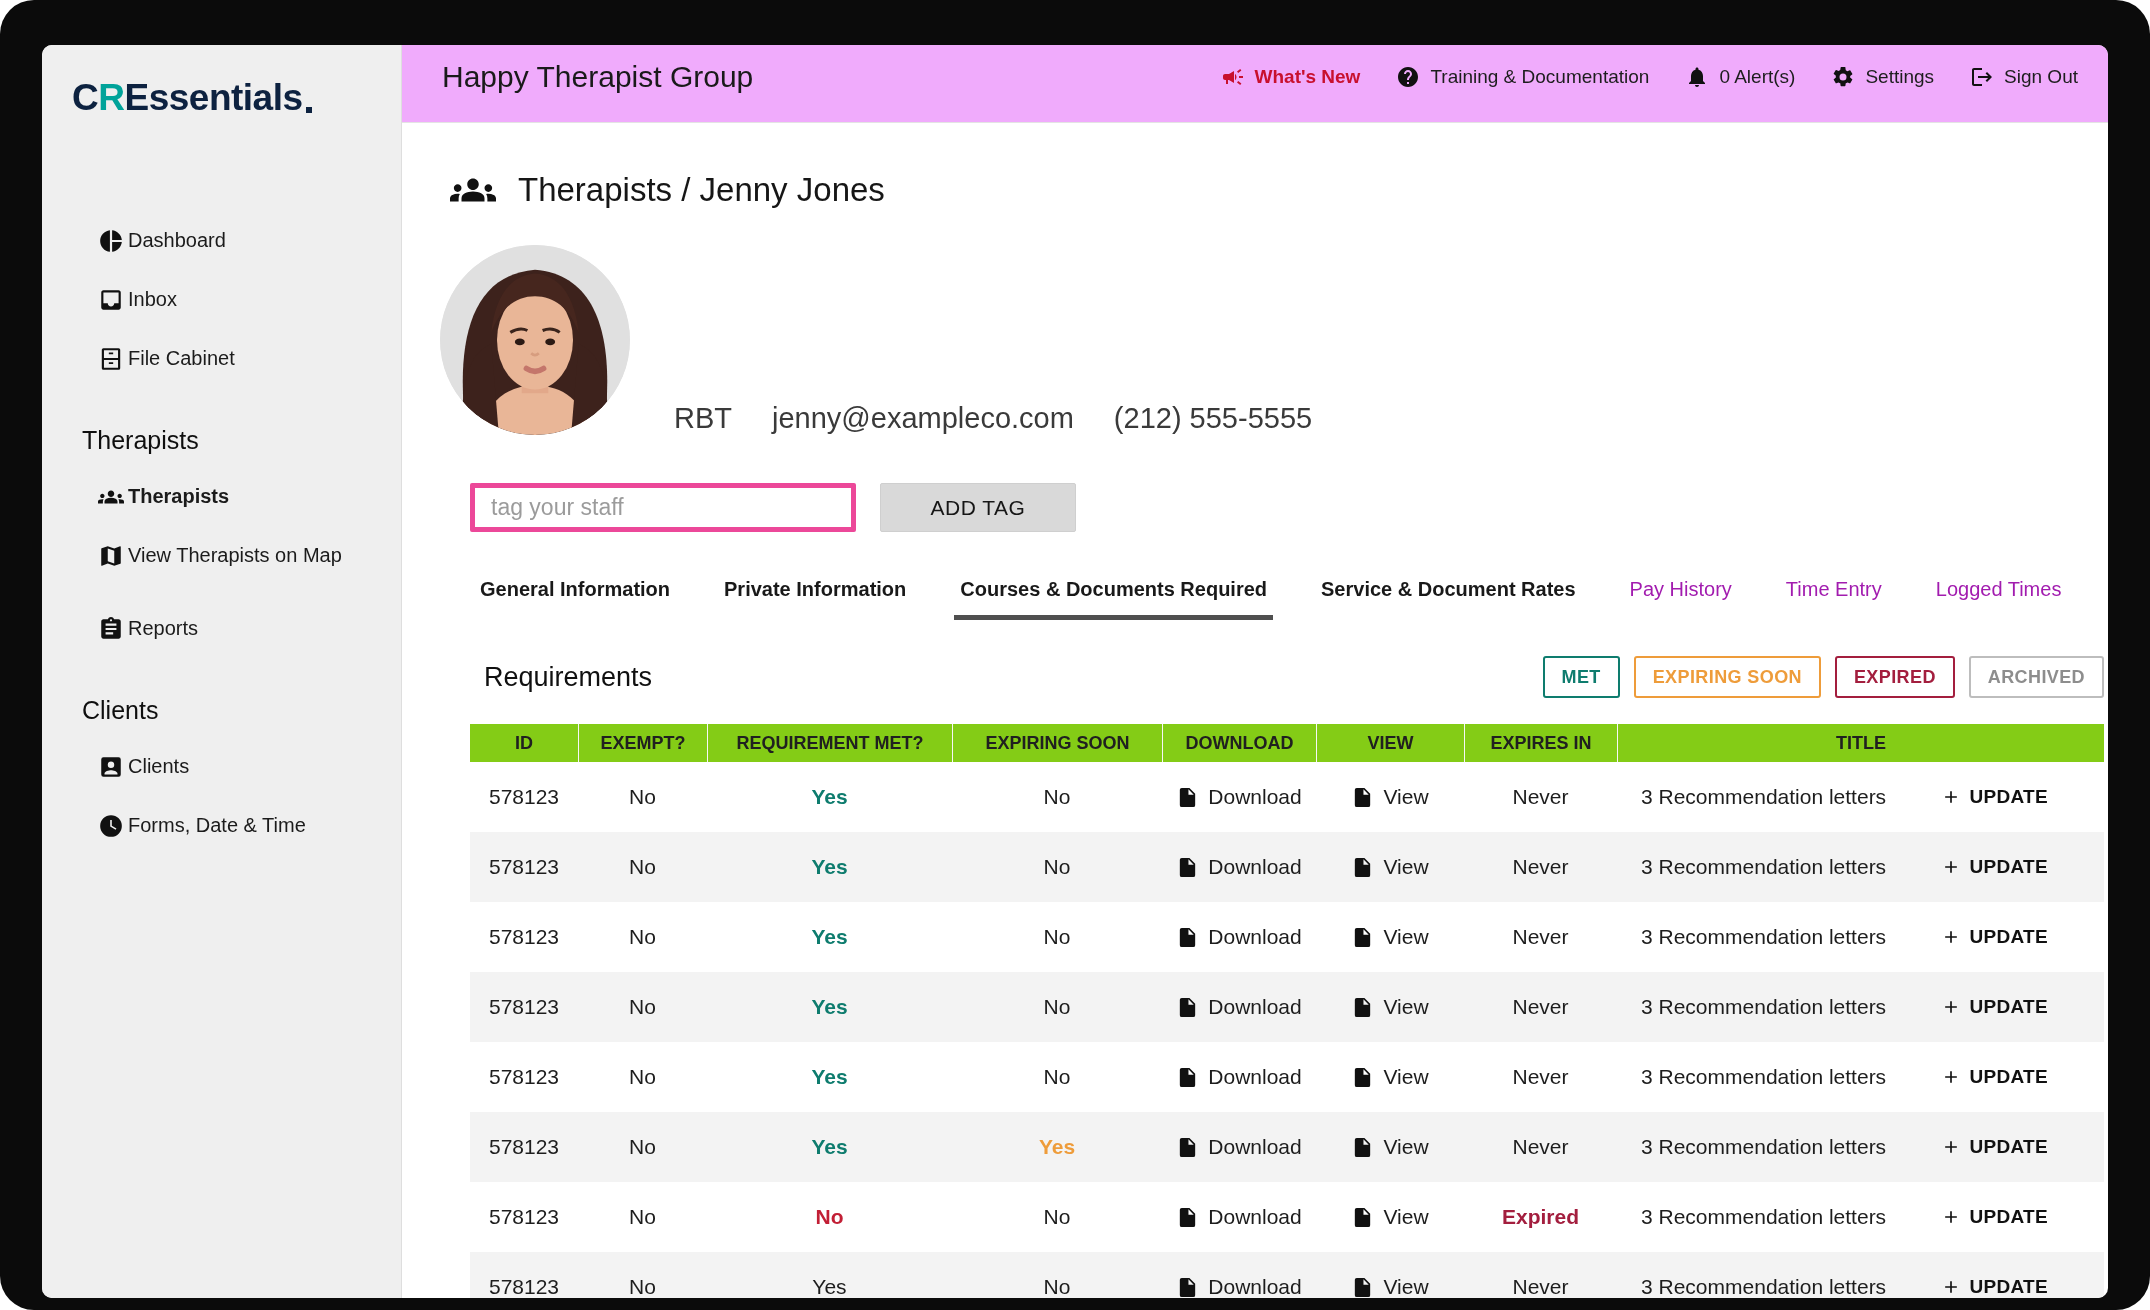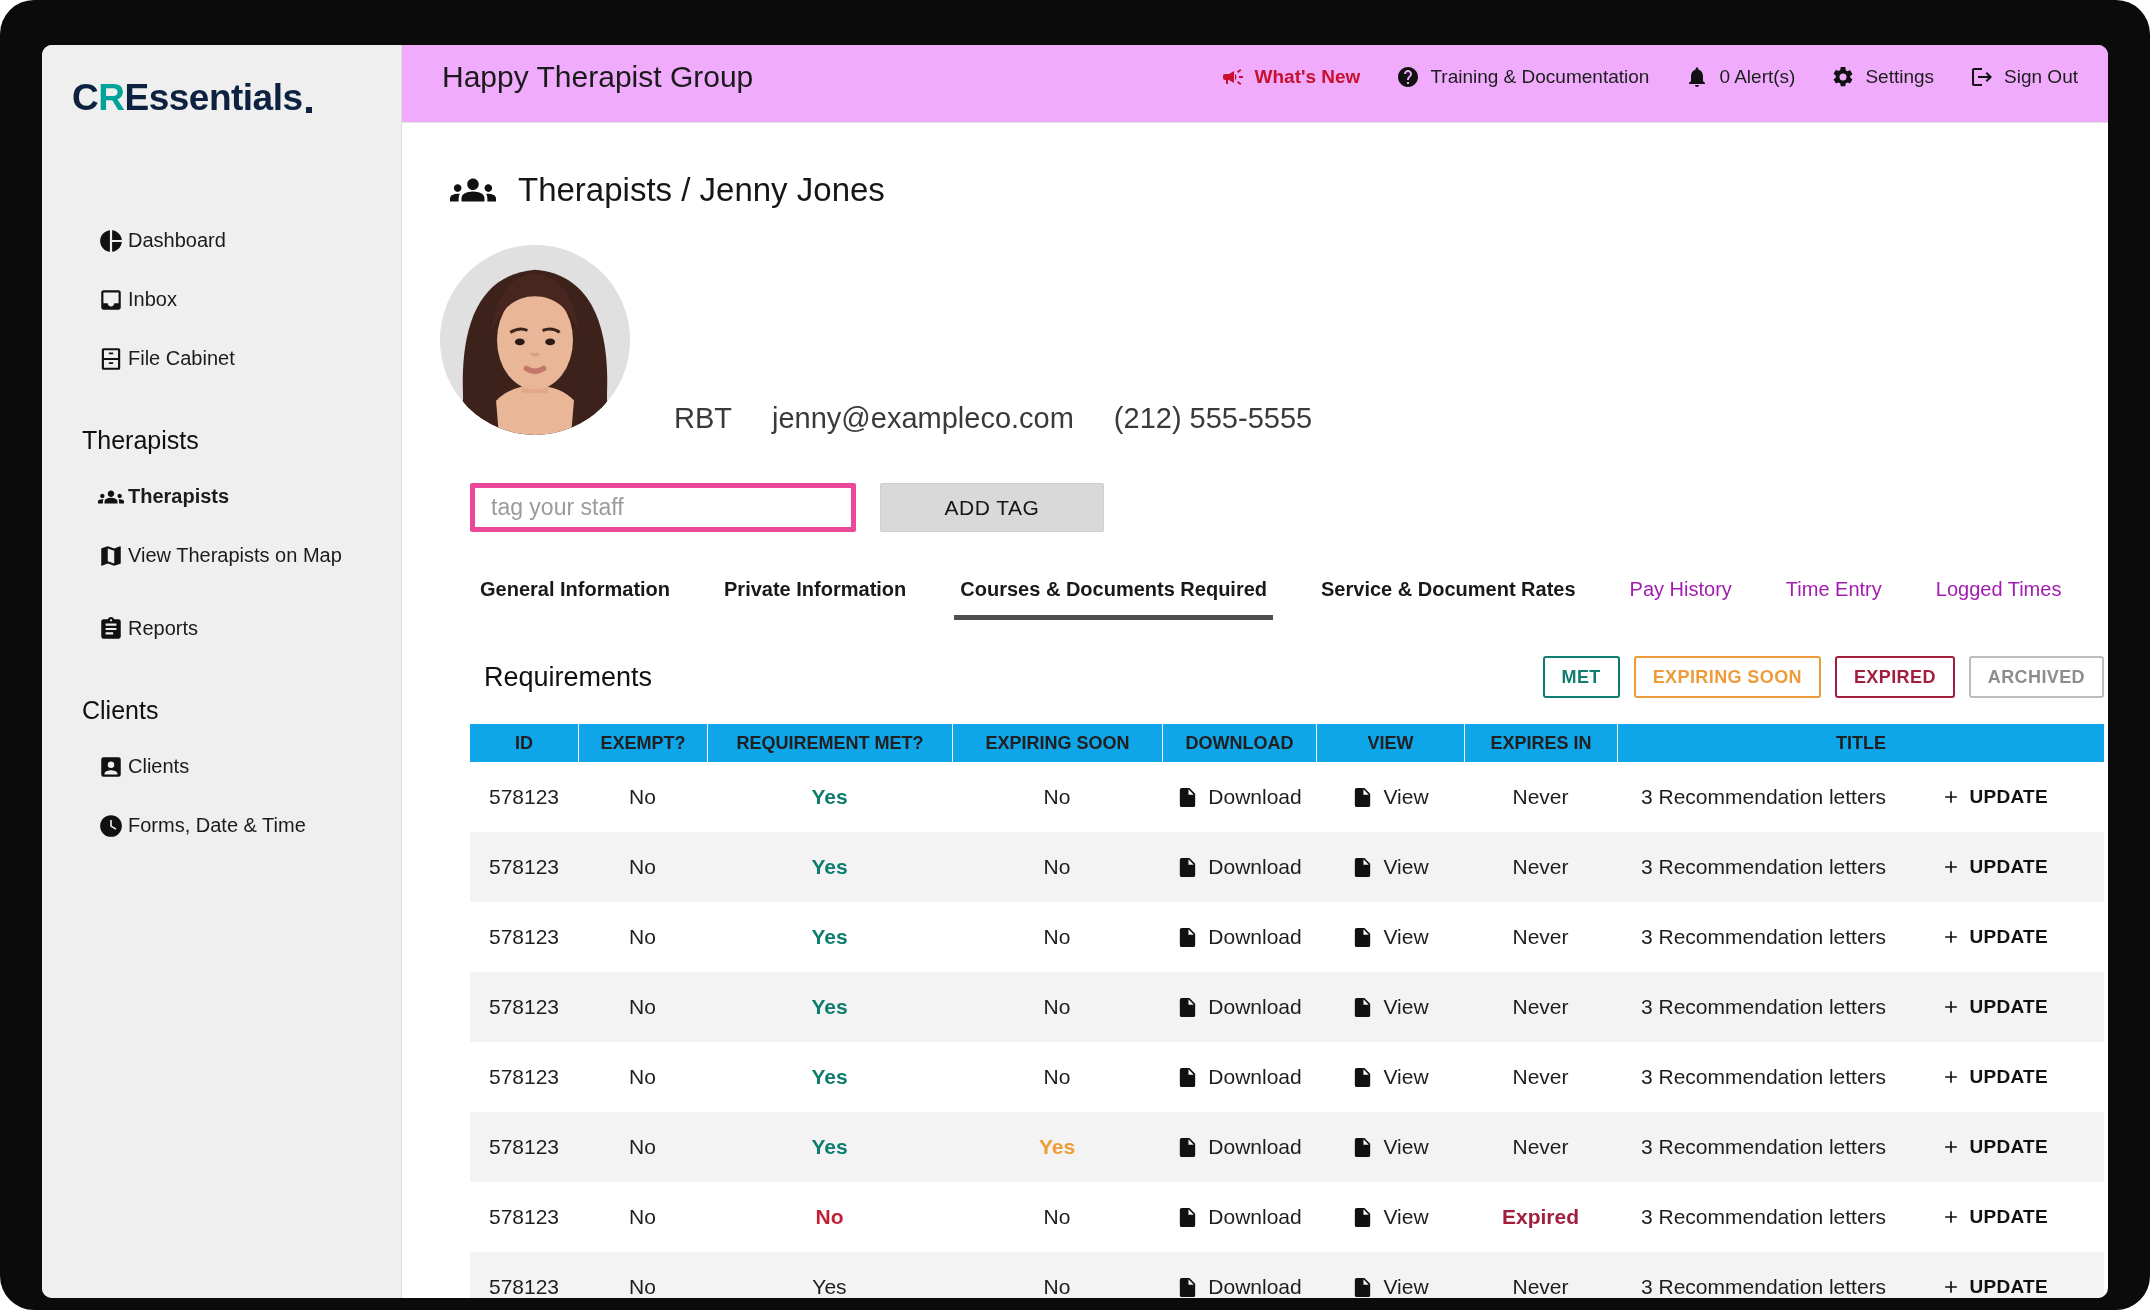--- a/index.html
+++ b/index.html
@@ -38,39 +38,39 @@
   .crumb-text{font-size:33px;font-weight:500;color:#161616;}
 
   .profile-row{margin-top:32px;display:flex;align-items:flex-end;}
   .avatar{width:190px;height:190px;border-radius:50%;overflow:hidden;margin-left:-30px;flex:none;background:#e3e3e3;}
   .avatar svg{width:100%;height:100%;display:block;}
   .profile-details{display:flex;align-items:center;gap:40px;font-size:29px;color:#3a3a3a;margin:-44px 0 0 44px;}
 
   .tag-row{margin-top:48px;display:flex;gap:24px;}
   .tag-input{width:386px;height:49px;border:5px solid #ec4899;border-radius:2px;font-size:23px;padding:0 16px;color:#333;background:#fff;font-family:inherit;}
   .tag-input::placeholder{color:#9b9b9b;}
-  .add-tag{width:224px;height:49px;background:#d9d9d9;border:1px solid #cfcfcf;border-radius:2px;font-size:21px;font-weight:500;letter-spacing:0.5px;color:#161616;cursor:pointer;font-family:inherit;}
+  .add-tag{width:196px;height:49px;background:#d9d9d9;border:1px solid #cfcfcf;border-radius:2px;font-size:21px;font-weight:500;letter-spacing:0.5px;color:#161616;cursor:pointer;font-family:inherit;}
 
   .tabs{margin:46px 0 0 4px;display:flex;gap:42px;}
   .tab{font-size:20px;font-weight:700;color:#191919;padding:0 6px 14px;cursor:pointer;white-space:nowrap;}
   .tab.active{border-bottom:5px solid #4f4f4f;}
   .tab.muted{font-weight:500;color:#a21caf;}
 
   .req-row{margin-top:36px;display:flex;align-items:center;justify-content:space-between;}
   .req-title{font-size:27px;font-weight:500;margin-left:14px;color:#101010;}
   .filters{display:flex;gap:14px;justify-content:center;}
   .filter-btn{height:42px;padding:0 17px;background:#fff;border:2px solid;border-radius:3px;font-size:18px;font-weight:700;letter-spacing:0.4px;cursor:pointer;font-family:inherit;white-space:nowrap;}
   .f-met{color:#0e7c6e;border-color:#0e7c6e;}
   .f-expiring{color:#ee9c3a;border-color:#ee9c3a;}
   .f-expired{color:#a31e3e;border-color:#a31e3e;}
   .f-archived{color:#8d8d8d;border-color:#bdbdbd;}
 
   .table{margin-top:26px;}
   .tgrid{display:grid;grid-template-columns:108px 129px 245px 210px 154px 148px 153px 1fr;align-items:center;}
-  .thead{background:#0ea5e9;}
+  .thead{background:#84cc16;}
   .th{font-size:18px;font-weight:700;color:#202020;text-align:center;line-height:38px;height:38px;border-left:1px solid #f7f7f7;overflow:hidden;}
   .th:first-child{border-left:none;}
   .trow{height:70px;}
   .trow.alt{background:#f3f3f3;}
   .cell{text-align:center;font-size:21px;color:#1d1d1d;display:flex;align-items:center;justify-content:center;gap:9px;height:70px;}
   .c-title{justify-content:space-between;padding:0 56px 0 24px;}
   .s-teal{color:#0e7c6e;font-weight:700;}
   .s-red{color:#c21f35;font-weight:700;}
   .s-orange{color:#ee9c3a;font-weight:700;}
   .s-maroon{color:#a31e3e;font-weight:700;}

